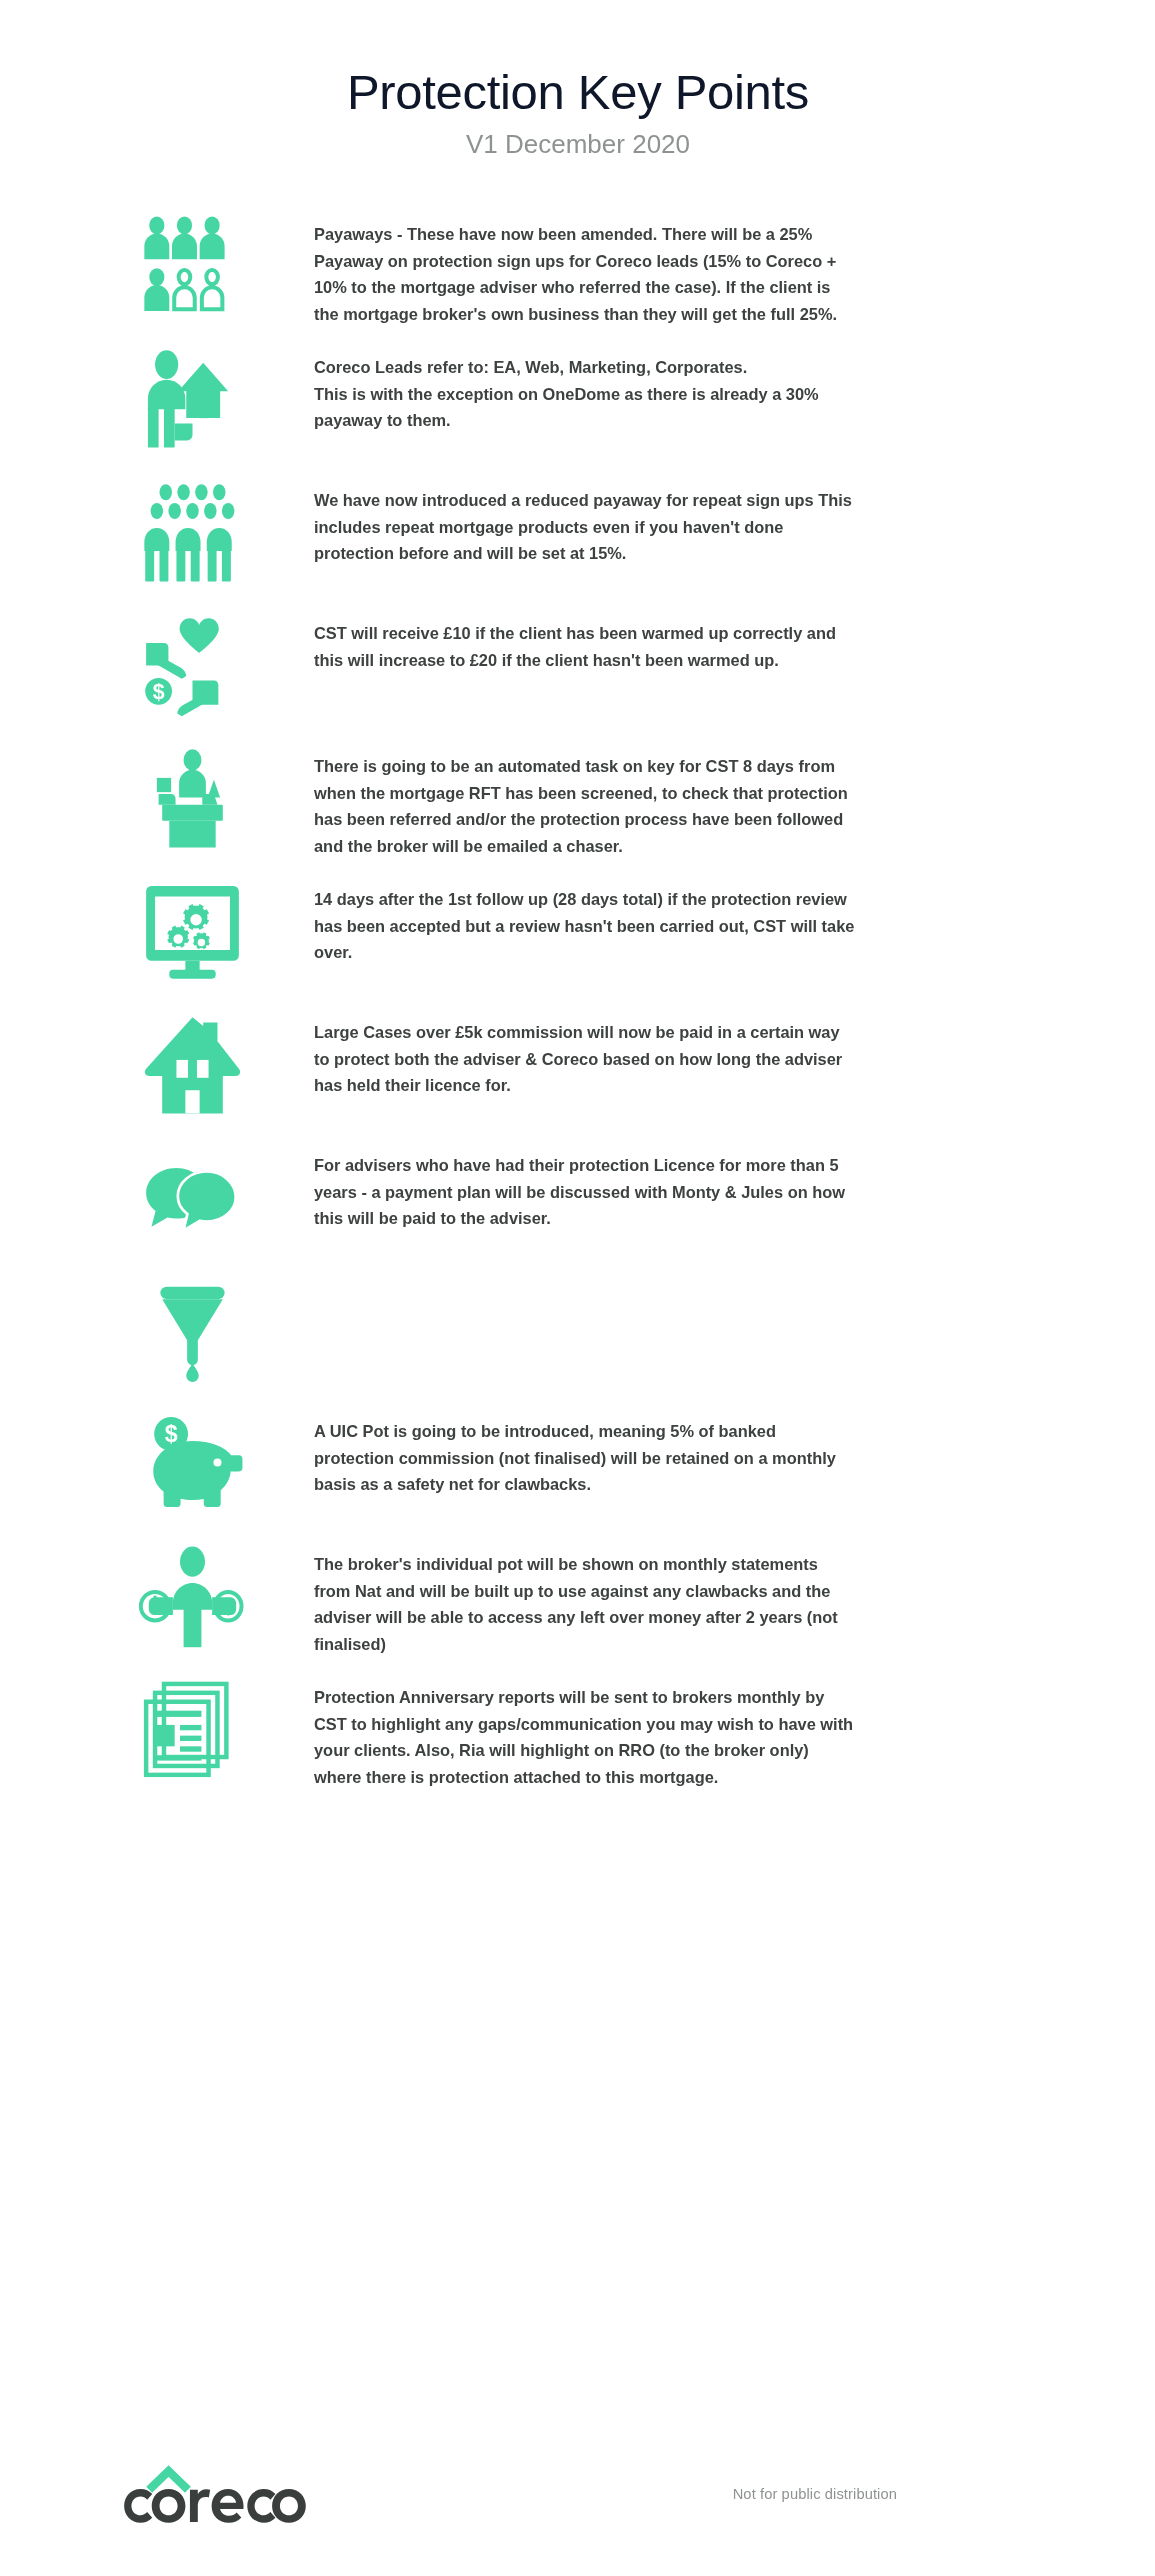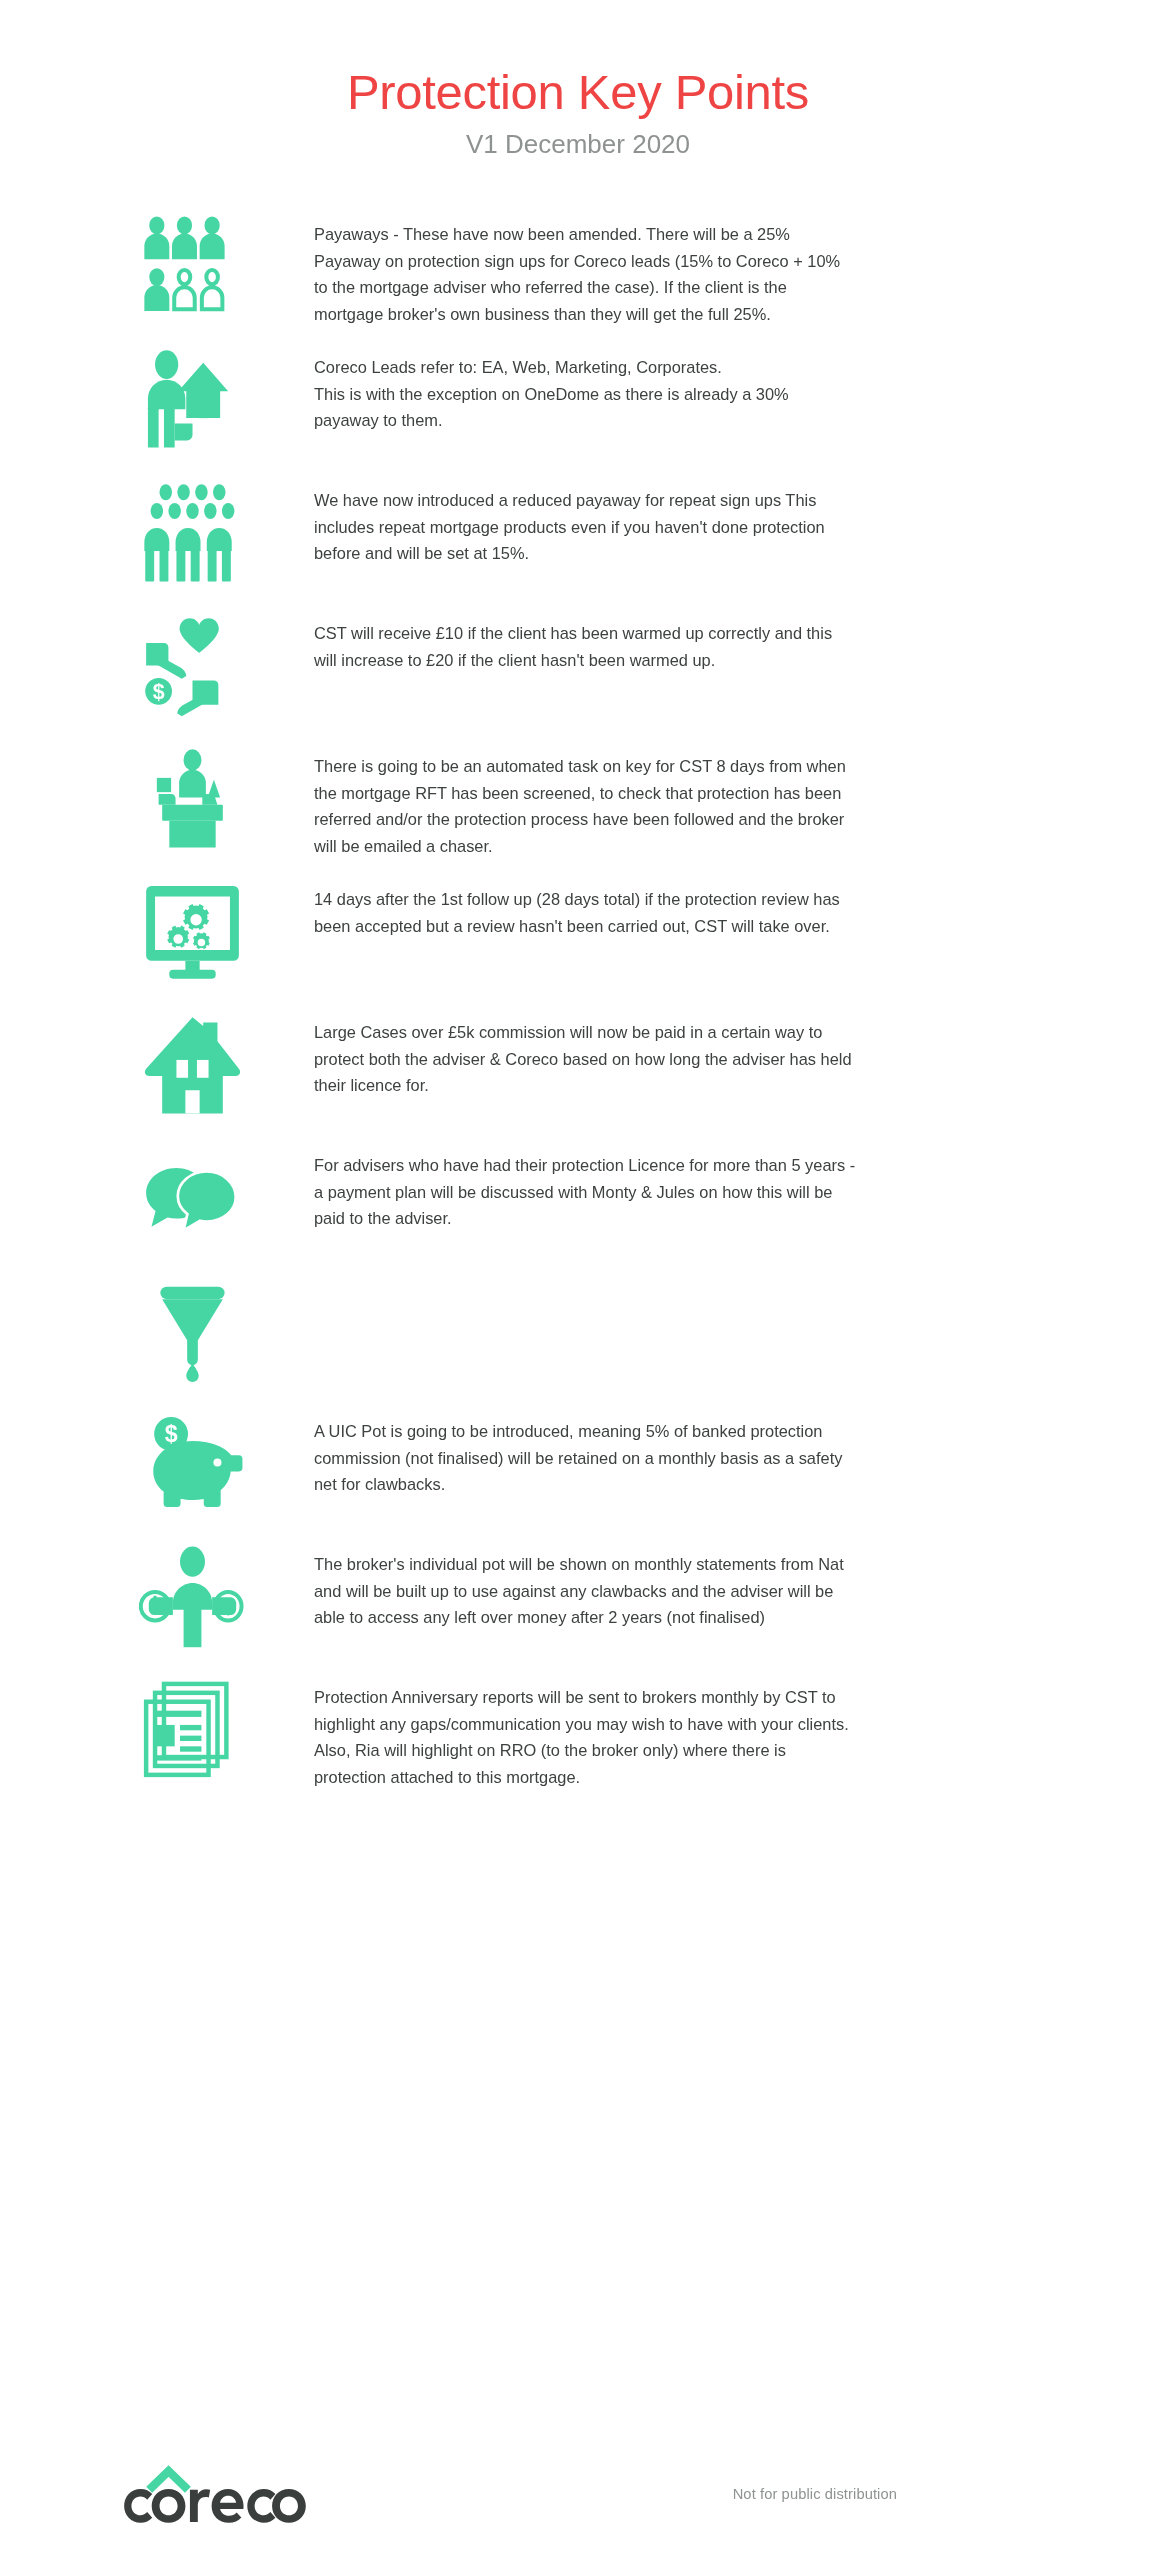--- a/index.html
+++ b/index.html
@@ -22,21 +22,21 @@
 
   
   .header{
     padding-top:67px;
     text-align:center;
   }
   .page-title{
     font-size:49px;
     font-weight:400;
     letter-spacing:-0.3px;
-    color:#ef4444;
+    color:#0f172a;
     line-height:1.05;
   }
   .page-subtitle{
     margin-top:10.2px;
     font-size:26px;
     font-weight:400;
     color:#8e9391;
     letter-spacing:0px;
   }
 
@@ -64,21 +64,21 @@
   .icon-cell svg{display:block;}
   .text-cell{
     flex:1 1 auto;
     padding-top:12.4px;
     max-width:542px;
   }
   .row-text{
     font-size:16.4px;
     line-height:1.62;
     color:#3d4240;
-    font-weight:400;
+    font-weight:700;
     white-space:pre-line;
   }
 
   
   .footer{
     position:absolute;
     left:0;
     bottom:0;
     width:984px;
     height:169px;

